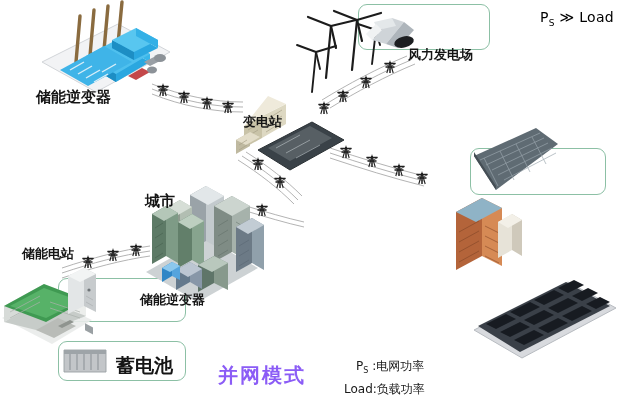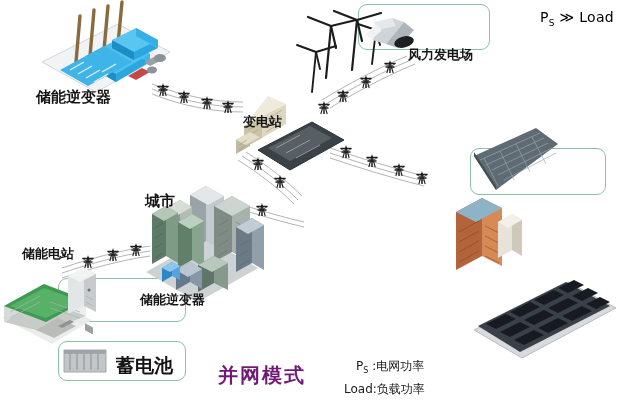--- a/index.html
+++ b/index.html
@@ -17,21 +17,21 @@
   #formula .ln{white-space:nowrap;}
   #formula sub{font-size:9px;}
 
   
   #legend{position:absolute;left:356px;top:357px;font-size:12px;line-height:18px;color:#1a1a1a;}
   #legend .ln{white-space:nowrap;}
   #legend sub{font-size:8px;}
   #legend .ln.l2{margin-left:-12px;}
 
   
-  #title{position:absolute;left:218px;top:362px;font-size:20px;font-weight:700;color:#701a75;
+  #title{position:absolute;left:218px;top:362px;font-size:20px;font-weight:700;color:#8b5cf6;
          letter-spacing:2px;}
 
   
   .gbox{position:absolute;border:1.4px solid #8cc0a5;border-radius:9px;
         background:#ffffff;box-sizing:border-box;}
 
   
   svg.layer{position:absolute;left:0;top:0;width:641px;height:406px;overflow:visible;}
   svg.layer *{vector-effect:non-scaling-stroke;}
 </style>

